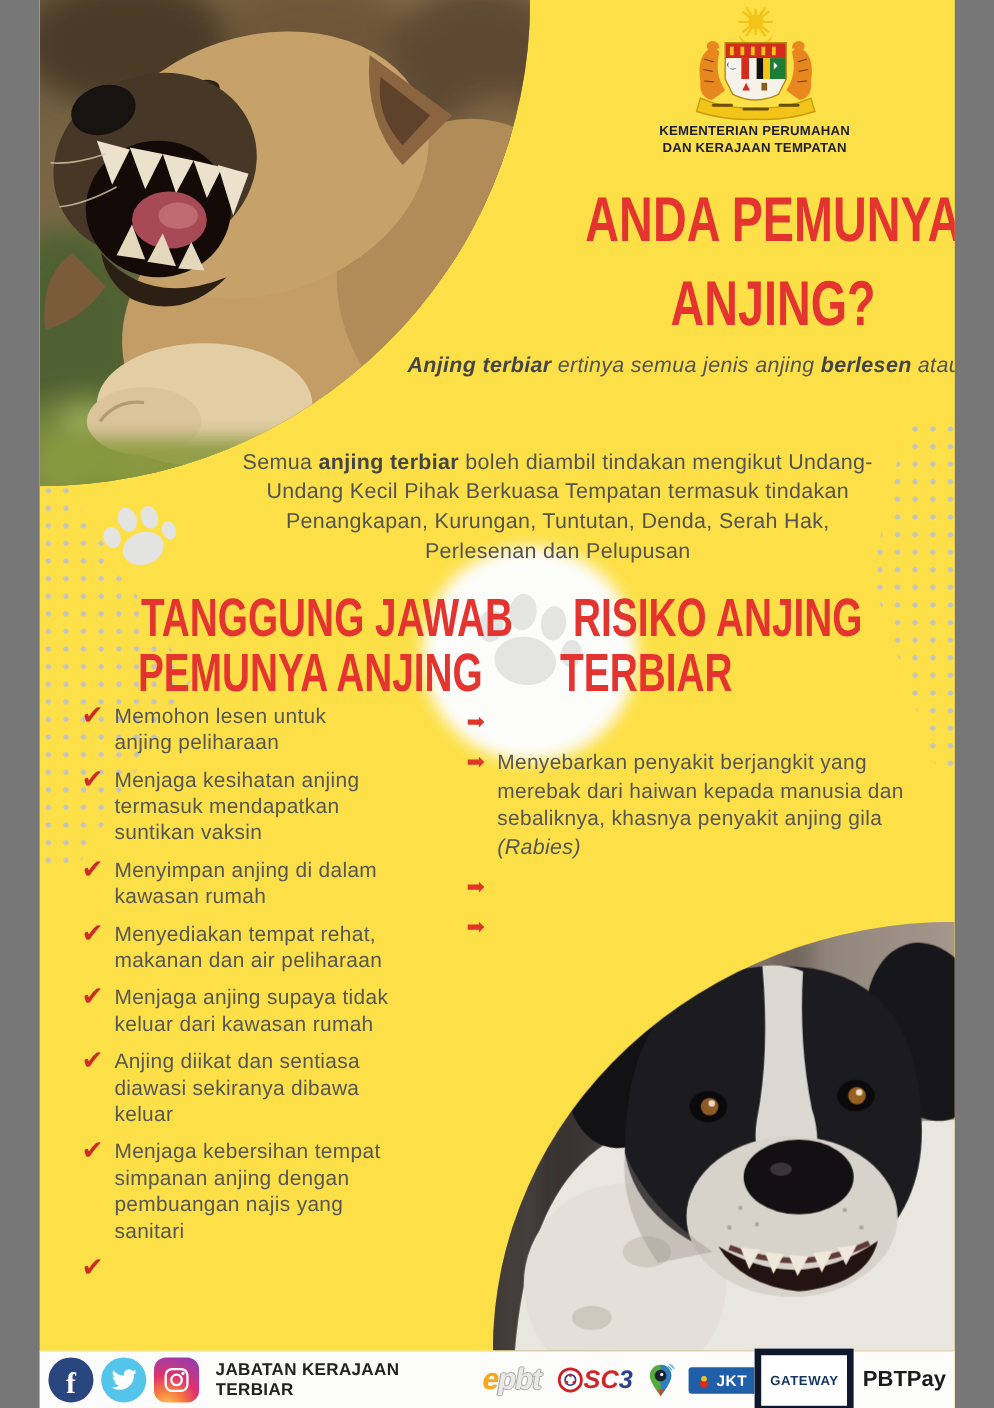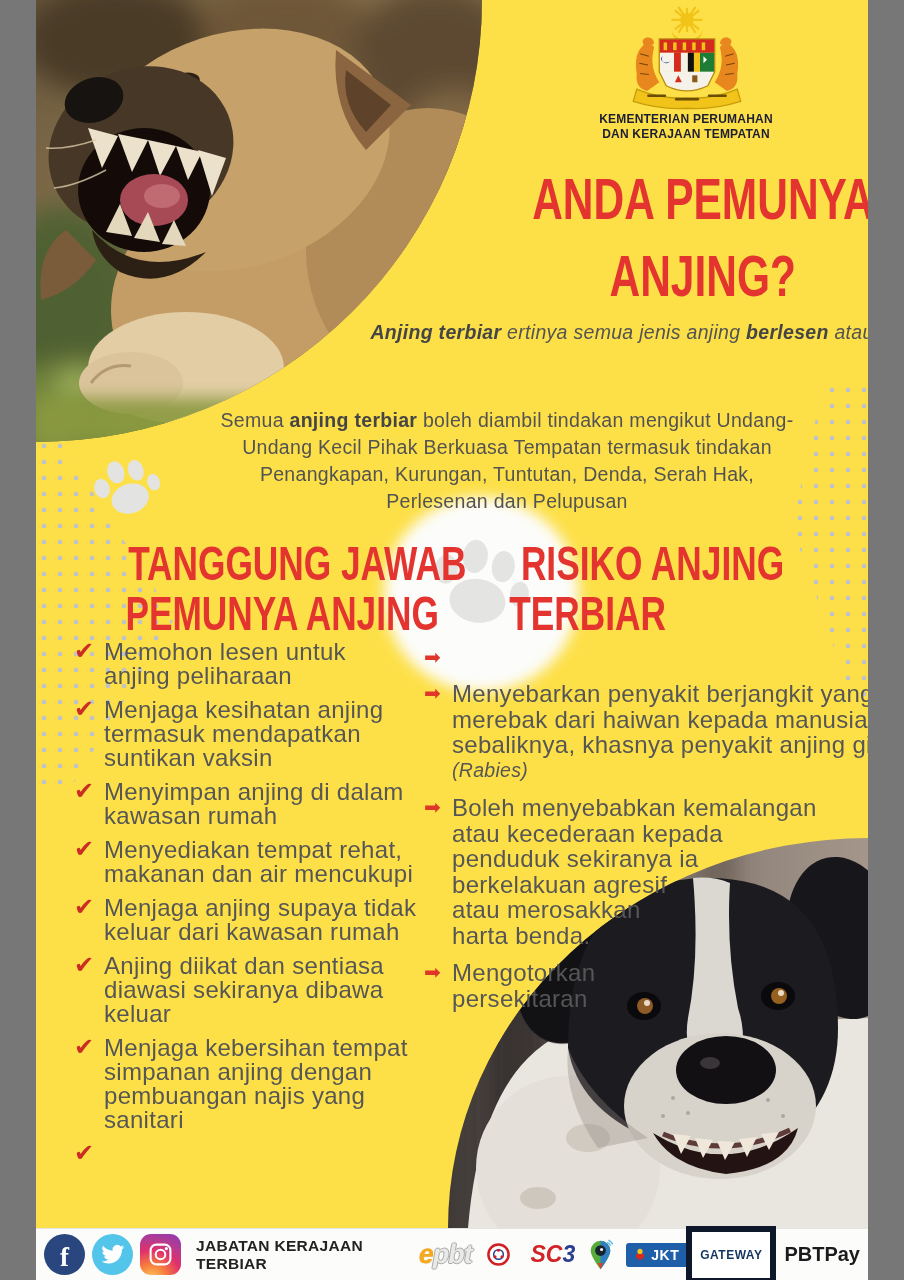--- a/index.html
+++ b/index.html
@@ -48,46 +48,46 @@
     font-weight:900;font-size:43px;line-height:50px;}
   .head-left{left:55px;top:538px;width:360px;}
   .head-right{left:456px;top:538px;width:360px;}
 
   .list{position:absolute;z-index:2;margin:0;padding:0;list-style:none;}
   .list-left{left:38px;top:640px;width:368px;}
   .list-right{left:388px;top:645px;width:514px;}
   .list li{display:flex;align-items:flex-start;}
   .list-left li{margin-bottom:10px;}
   .list-right li{margin-bottom:12px;}
-  .item-text{font-size:24px;line-height:24px;letter-spacing:.3px;color:#565656;white-space:pre-line;}
+  .item-text{font-size:19px;line-height:24px;letter-spacing:.3px;color:#565656;white-space:pre-line;}
   .list-right .item-text{line-height:25.5px;}
   .item-italic{display:block;font-style:italic;font-size:19.5px;line-height:25.5px;letter-spacing:.3px;color:#565656;}
   .check-icon{flex:0 0 auto;width:30px;color:#cb2d24;font-size:24px;line-height:24px;margin-top:-1px;}
   .arrow-icon{flex:0 0 auto;width:28px;color:#e03529;font-size:20px;line-height:24px;}
 
   
   .footer{position:absolute;z-index:5;left:0;right:0;bottom:0;height:52px;background:#fcfcfb;
     border-top:1px solid #e3e3e1;display:flex;align-items:center;justify-content:space-between;padding:0 8px;box-sizing:border-box;}
   .f-left,.f-right{display:flex;align-items:center;}
   .sicon{width:41px;height:41px;border-radius:50%;margin-right:7px;display:flex;align-items:center;justify-content:center;flex:0 0 auto;}
   .fb{background:#29477e;color:#fff;font-size:27px;font-weight:700;font-family:"Liberation Serif",serif;}
   .fb span{margin-top:5px;}
   .tw{background:#53c5ea;}
   .ig{border-radius:11px;background:radial-gradient(circle at 28% 112%,#fdd066 0%,#f77e3c 28%,#e1306c 55%,#b23b93 75%,#8a3ab9 100%);}
   .agency{margin-left:8px;font-size:15.5px;font-weight:800;color:#222;letter-spacing:.3px;}
 
   .epbt{display:inline-block;transform:skewX(-10deg);font-weight:900;font-size:27px;letter-spacing:-1px;margin-right:14px;}
   .epbt .e{color:#f6a91c;text-shadow:0 0 1px #dd8d10;}
   .epbt .pbt{color:#e9e9e7;text-shadow:-1px 0 0 #ababa9,1px 0 0 #ababa9,0 -1px 0 #ababa9,0 1px 0 #ababa9;}
   .osc3{display:flex;align-items:center;margin-right:12px;font-style:italic;font-weight:900;font-size:23px;}
-  .osc3 .sc{color:#d22427;margin-left:20px;}
+  .osc3 .sc{color:#d22427;}
   .osc3 .three{color:#2b3f8e;}
   .pinlogo{margin-right:12px;display:flex;align-items:center;}
   .jkt-gateway{display:flex;align-items:center;margin-right:8px;}
-  .jkt-box{display:flex;align-items:center;background:#1f5ea8;border-radius:3px 0 0 3px;padding:4px 7px;}
+  .jkt-box{display:flex;align-items:flex-end;background:#1f5ea8;border-radius:3px 0 0 3px;padding:4px 7px;}
   .jkt-box .jkt{color:#fff;font-weight:800;font-size:14px;letter-spacing:.5px;margin-left:4px;}
   .gateway-box{background:#fff;border:6px solid #0f172a;padding:16px 8px;font-weight:800;font-size:12px;color:#13365f;letter-spacing:.5px;}
   .pbtpay{font-weight:900;font-size:20px;color:#1b1b1d;}
 </style>
 </head>
 <body>
 
 <div class="poster">
 
   <div class="dots dots-left"></div>
@@ -277,21 +277,21 @@
 suntikan vaksin</span>
       </li>
       <li>
         <span class="check-icon">✔</span>
         <span class="item-text">Menyimpan anjing di dalam
 kawasan rumah</span>
       </li>
       <li>
         <span class="check-icon">✔</span>
         <span class="item-text">Menyediakan tempat rehat,
-makanan dan air mencukupi</span>
+makanan dan air peliharaan</span>
       </li>
       <li>
         <span class="check-icon">✔</span>
         <span class="item-text">Menjaga anjing supaya tidak
 keluar dari kawasan rumah</span>
       </li>
       <li>
         <span class="check-icon">✔</span>
         <span class="item-text">Anjing diikat dan sentiasa
 diawasi sekiranya dibawa
@@ -322,37 +322,23 @@
         <span class="arrow-icon">➡</span>
         <span>
           <span class="item-text">Menyebarkan penyakit berjangkit yang
 merebak dari haiwan kepada manusia dan
 sebaliknya, khasnya penyakit anjing gila</span>
           <em class="item-italic">(Rabies)</em>
         </span>
       </li>
       <li>
         <span class="arrow-icon">➡</span>
-        <span>
-          <span class="item-text">Boleh menyebabkan kemalangan
-atau kecederaan kepada
-penduduk sekiranya ia
-berkelakuan agresif
-atau merosakkan
-harta benda.</span>
-          <em class="item-italic"></em>
-        </span>
       </li>
       <li>
         <span class="arrow-icon">➡</span>
-        <span>
-          <span class="item-text">Mengotorkan
-persekitaran</span>
-          <em class="item-italic"></em>
-        </span>
       </li>
     </ul>
 
   <div class="layer1 photo-br">
     <svg viewBox="0 0 420 390" preserveAspectRatio="none">
       <defs>
         <linearGradient id="brbg" x1="0" y1="0" x2="1" y2="0">
           <stop offset="0" stop-color="#3f3a37"></stop>
             <stop offset=".35" stop-color="#6a615b"></stop>
           <stop offset=".65" stop-color="#8d8178"></stop>

